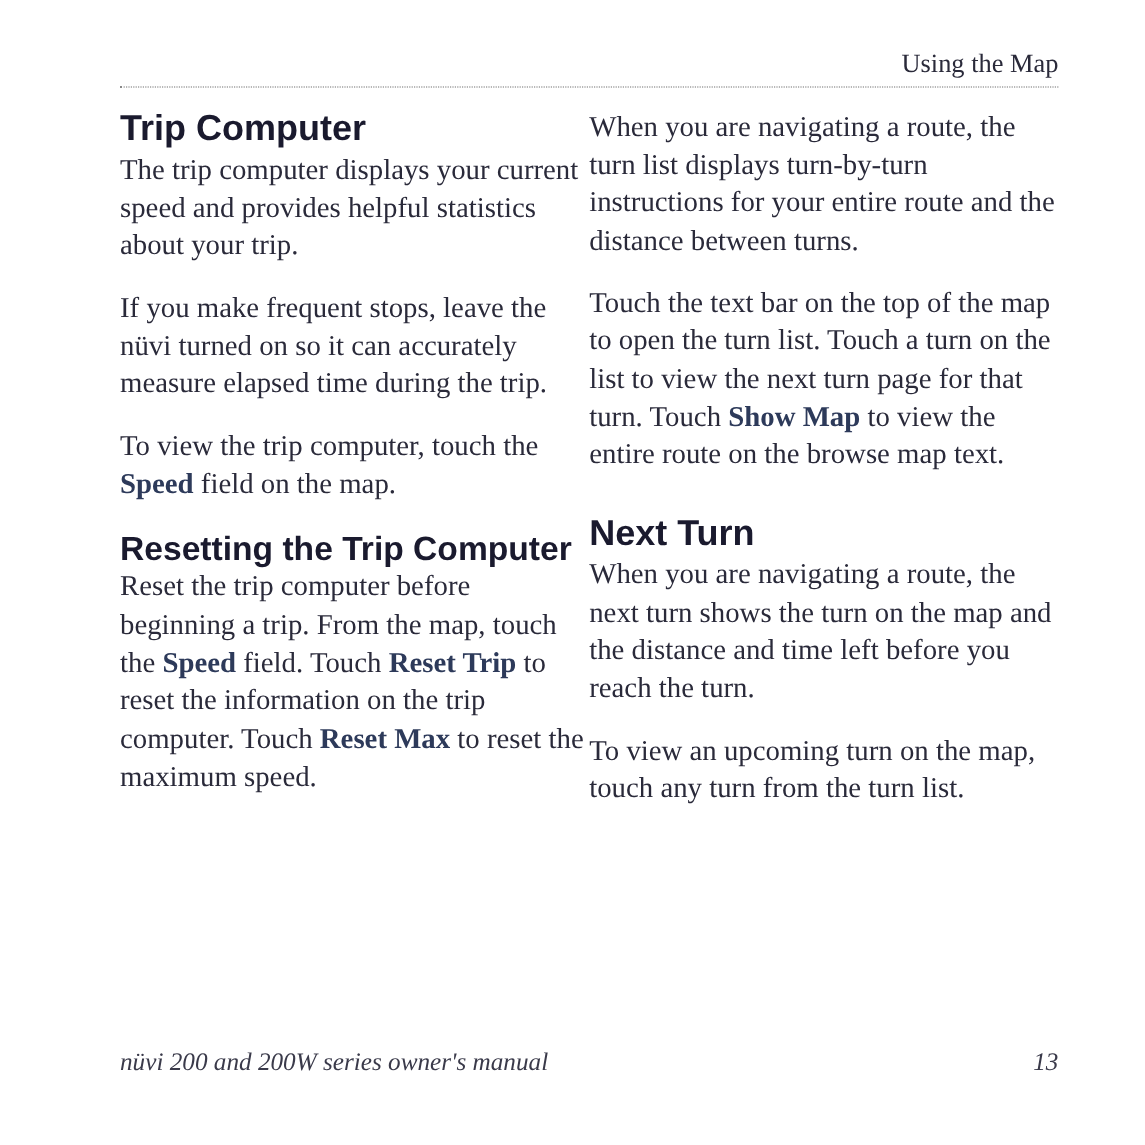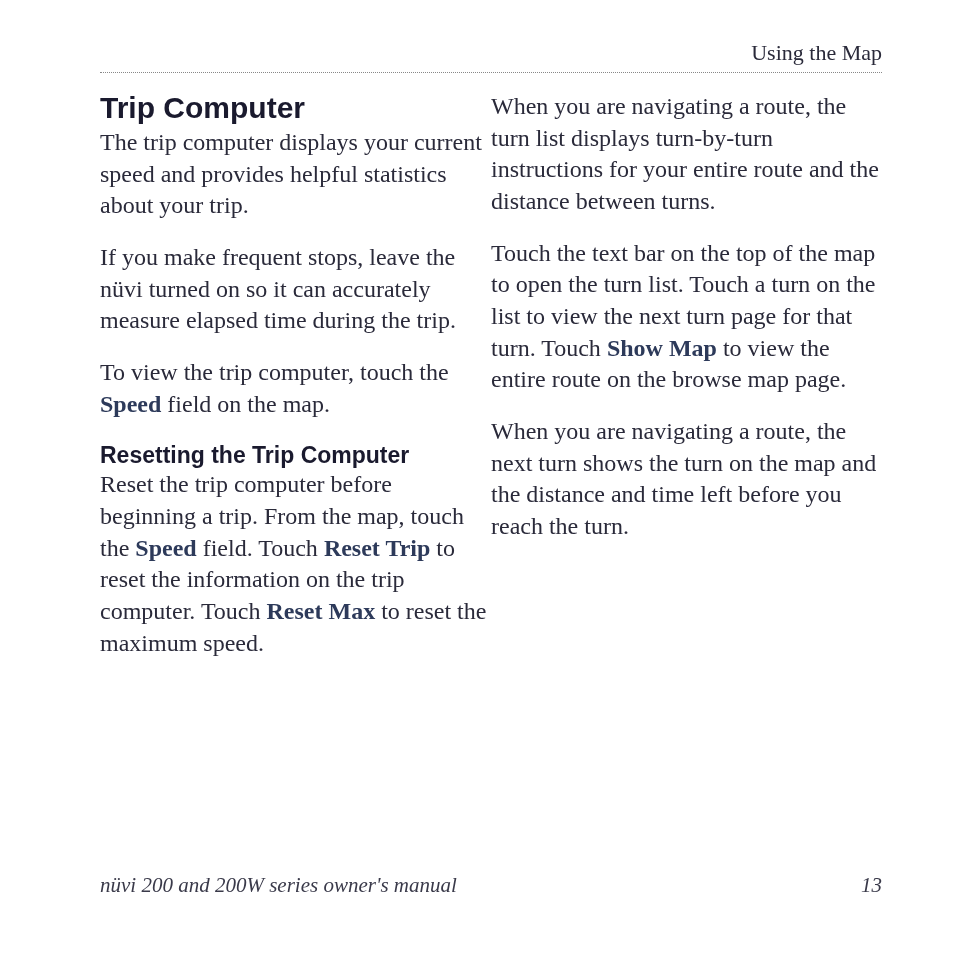--- a/index.html
+++ b/index.html
@@ -38,21 +38,21 @@
       color: #1a1a2e;
       margin-bottom: 2px;
       margin-top: 0;
     }
     h2.spaced {
       margin-top: 32px;
     }
     h3 {
       font-family: Arial, Helvetica, sans-serif;
       font-weight: bold;
-      font-size: 23px;
+      font-size: 28px;
       color: #1a1a2e;
       margin-top: 22px;
       margin-bottom: 0;
     }
     p {
       font-size: 24px;
       line-height: 1.32;
       color: #2a2a3a;
       margin-bottom: 20px;
       font-family: 'Times New Roman', Georgia, serif;
@@ -103,25 +103,27 @@
     <h3>Resetting the Trip Computer</h3>
     <p class="tight">
       <span>Reset the trip computer before beginning a trip. From the map, touch the </span><span class="kw">Speed</span><span> field. Touch </span><span class="kw">Reset Trip</span><span> to reset the information on the trip computer. Touch </span><span class="kw">Reset Max</span><span> to reset the maximum speed.</span>
     </p>
   </div>
 
   <div class="column">
     <p class="tight">When you are navigating a route, the turn list displays turn-by-turn instructions for your entire route and the distance between turns.</p>
 
     <p>
-      <span>Touch the text bar on the top of the map to open the turn list. Touch a turn on the list to view the next turn page for that turn. Touch </span><span class="kw">Show Map</span><span> to view the entire route on the browse map page.</span>
+      <span>Touch the text bar on the top of the map to open the turn list. Touch a turn on the list to view the next turn page for that turn. Touch </span><span class="kw">Show Map</span><span> to view the entire route on the browse map text.</span>
     </p>
 
+    <h2 class="spaced">Next Turn</h2>
     <p class="tight">When you are navigating a route, the next turn shows the turn on the map and the distance and time left before you reach the turn.</p>
 
+    <p>To view an upcoming turn on the map, touch any turn from the turn list.</p>
   </div>
 
 </div>
 
 <div class="footer">
   <span>nüvi 200 and 200W series owner's manual</span>
   <span class="pagenum">13</span>
 </div>
 
 </body></html>

